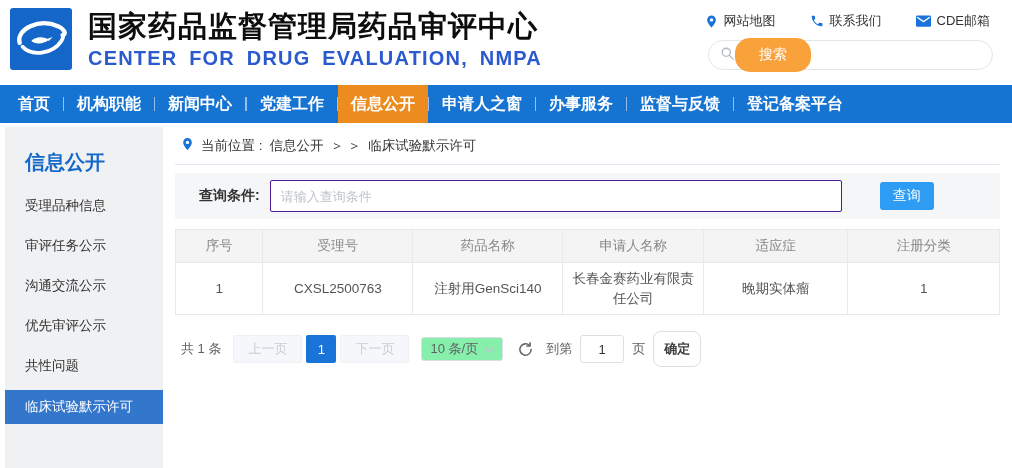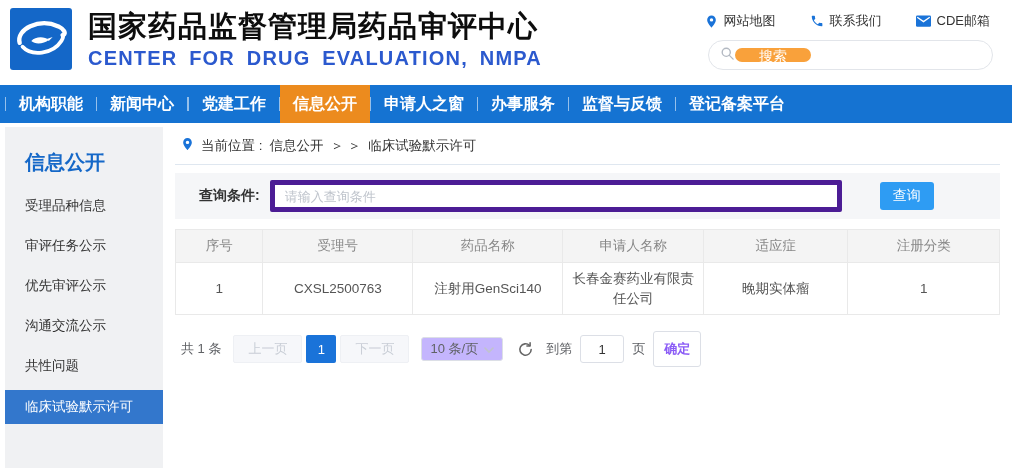--- a/index.html
+++ b/index.html
@@ -13,21 +13,21 @@
   .site-title { font-size:29px; font-weight:bold; color:#0d0d0d; letter-spacing:1px; line-height:1.1; }
   .site-subtitle { margin-top:4px; font-size:20px; font-weight:bold; color:#2b59ce; letter-spacing:1.2px; word-spacing:5px; }
   .quick-links { position:absolute; right:22px; top:12px; display:flex; gap:34px; align-items:center; }
   .quick-link { display:flex; align-items:center; gap:6px; font-size:13px; color:#333; cursor:pointer; }
   .quick-link svg { display:block; }
   .search-bar { position:absolute; left:708px; top:40px; width:285px; height:30px;
     border:1px solid #e2e5ea; border-radius:15px; background:#fff; display:flex; align-items:center; }
   .search-bar .mag { margin-left:11px; }
   .search-input { flex:1; border:none; outline:none; background:transparent; font-size:13px; color:#333; padding:0 8px; min-width:0; }
   .search-input::placeholder { color:#9aa0a8; }
-  .search-btn { width:76px; height:14px; margin-right:-1px; border:none; border-radius:15px;
+  .search-btn { width:76px; height:34px; margin-right:-1px; border:none; border-radius:15px;
     background:#f9a13b; color:#fff; font-size:14px; cursor:pointer; font-family:inherit; }
 
   
   .nav { height:38px; background:#1573d2; display:flex; align-items:center; padding-left:5px; }
   .nav-item { color:#fff; font-size:16px; font-weight:bold; padding:0 13px; height:38px;
     display:flex; align-items:center; cursor:pointer; white-space:nowrap; }
   .nav-item.active { background:#ec8b1e; }
   .nav-divider { width:1px; height:14px; background:rgba(255,255,255,.55); }
 
   
@@ -39,47 +39,47 @@
   .side-item.active { background:#3377cc; color:#fff; height:34px; margin-top:4px; }
 
   .content { flex:1; padding:0 12px; }
 
   .breadcrumb { height:38px; display:flex; align-items:center; gap:7px;
     font-size:13.5px; color:#333; border-bottom:1px solid #dfe7f0; padding-left:6px; }
   .breadcrumb .crumb { cursor:pointer; }
 
   .query-row { margin-top:8px; background:#f5f6f8; height:46px; display:flex; align-items:center; padding:0 24px; }
   .query-label { font-size:14px; font-weight:bold; color:#333; margin-right:10px; white-space:nowrap; }
-  .query-input { width:572px; height:32px; border:5px solid #4c1d95; border-radius:2px;
+  .query-input { width:572px; height:32px; border:1px solid #4c1d95; border-radius:2px;
     background:#fff; font-size:13px; color:#333; padding:0 10px; outline:none; font-family:inherit; }
   .query-input::placeholder { color:#bfc4cc; }
   .query-btn { margin-left:38px; width:54px; height:28px; border:none; border-radius:3px;
     background:#2e9cf3; color:#fff; font-size:14px; cursor:pointer; font-family:inherit; }
 
   table.results { width:100%; margin-top:10px; border-collapse:collapse; table-layout:fixed; }
   table.results th { background:#f4f4f4; color:#878787; font-weight:normal; font-size:13.5px;
     height:33px; border:1px solid #e9e9e9; }
   table.results td { color:#555; font-size:13.5px; height:52px; text-align:center;
     border:1px solid #e9e9e9; background:#fff; padding:4px 8px; line-height:1.45; }
 
   .pagination { margin-top:16px; display:flex; align-items:center; font-size:13px; color:#606266; padding-left:6px; }
   .pg-total { margin-right:10px; white-space:nowrap; }
   .pg-btn { height:28px; padding:0 14px; margin:0 2px; background:#f6f7fa; border:1px solid #eef0f4;
     border-radius:2px; color:#c9ced6; font-size:13px; display:flex; align-items:center; cursor:default; white-space:nowrap; }
   .pg-current { height:28px; min-width:30px; margin:0 2px; background:#1a73d9; color:#fff; border-radius:2px;
     display:flex; align-items:center; justify-content:center; font-size:13px; cursor:pointer; }
   .pg-select { height:24px; margin-left:10px; padding:0 8px; border:1px solid #dcdfe6; border-radius:3px;
-    display:flex; align-items:center; gap:6px; color:#606266; cursor:pointer; background:#c4b5fd; white-space:nowrap; }
+    display:flex; align-items:center; gap:6px; color:#606266; cursor:pointer; background:#86efac; white-space:nowrap; }
   .pg-refresh { margin-left:14px; cursor:pointer; display:flex; align-items:center; }
   .pg-goto-label { margin-left:12px; white-space:nowrap; }
   .pg-goto-input { width:44px; height:28px; margin-left:8px; border:1px solid #dcdfe6; border-radius:3px;
     text-align:center; font-size:13px; color:#333; outline:none; font-family:inherit; }
   .pg-unit { margin-left:8px; }
   .pg-confirm { margin-left:8px; height:36px; padding:0 10px; background:#fff; border:1px solid #dcdfe6;
-    border-radius:3px; font-size:13px; font-weight:bold; color:#8b5cf6; cursor:pointer; font-family:inherit; }
+    border-radius:8px; font-size:13px; font-weight:bold; color:#404040; cursor:pointer; font-family:inherit; }
 </style>
 </head>
 <body>
 
 <div class="header">
   <div class="logo">
     <svg width="62" height="62" viewBox="0 0 64 64">
       <rect width="64" height="64" fill="#1467c8"></rect>
       <path d="M10 36 C6 22, 30 10, 50 19 C 56 22, 58 26, 55 28" fill="none" stroke="#fff" stroke-width="4.5" stroke-linecap="round"></path>
       <path d="M13 40 C22 50, 44 48, 53 34 C 55 31, 55 29, 54 28" fill="none" stroke="#fff" stroke-width="4" stroke-linecap="round"></path>
@@ -125,20 +125,21 @@
       <svg width="15" height="15" viewBox="0 0 24 24">
           <circle cx="10" cy="10" r="6.5" fill="none" stroke="#b3b9c2" stroke-width="2.2"></circle>
           <line x1="15" y1="15" x2="21" y2="21" stroke="#b3b9c2" stroke-width="2.2" stroke-linecap="round"></line>
         </svg>
     </span>
     <button class="search-btn">搜索</button>
   </div>
 </div>
 
 <div class="nav">
+  <div class="nav-item">首页</div>
   <span class="nav-divider"></span>
   <div class="nav-item">机构职能</div>
   <span class="nav-divider"></span>
   <div class="nav-item">新闻中心</div>
   <span class="nav-divider"></span>
   <span class="nav-divider"></span>
   <div class="nav-item">党建工作</div>
   <span class="nav-divider"></span>
   <div class="nav-item active">信息公开</div>
   <span class="nav-divider"></span>
@@ -150,22 +151,22 @@
   <span class="nav-divider"></span>
   <div class="nav-item">登记备案平台</div>
 </div>
 
 <div class="main">
 
   <div class="sidebar">
     <div class="sidebar-title">信息公开</div>
     <div class="side-item">受理品种信息</div>
     <div class="side-item">审评任务公示</div>
+    <div class="side-item">沟通交流公示</div>
     <div class="side-item">优先审评公示</div>
-    <div class="side-item">沟通交流公示</div>
     <div class="side-item">共性问题</div>
     <div class="side-item active">临床试验默示许可</div>
   </div>
 
   <div class="content">
 
     <div class="breadcrumb">
       <span>
         <svg width="13" height="16" viewBox="0 0 24 24">
             <path fill="#1a73d8" d="M12 1C7.6 1 4 4.6 4 9c0 5.6 8 14 8 14s8-8.4 8-14c0-4.4-3.6-8-8-8zm0 11.2A3.2 3.2 0 1 1 12 5.8a3.2 3.2 0 0 1 0 6.4z"></path>

